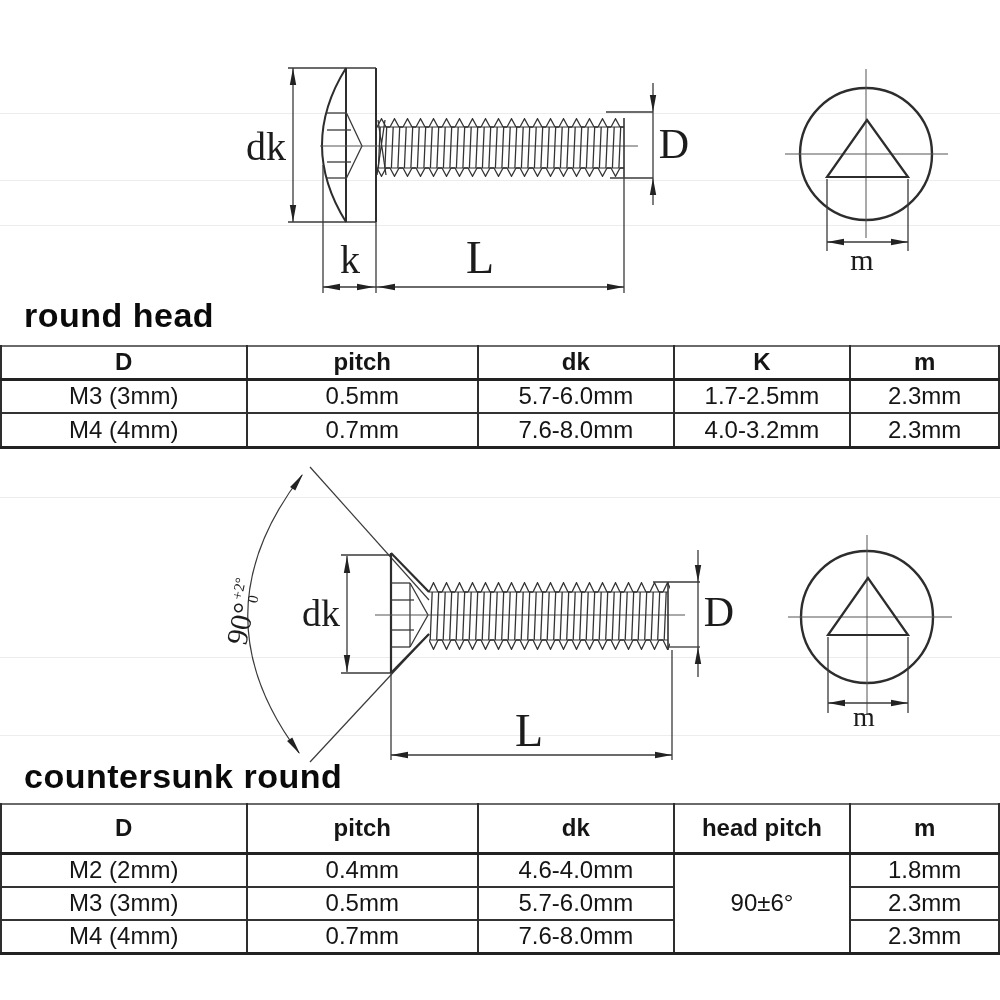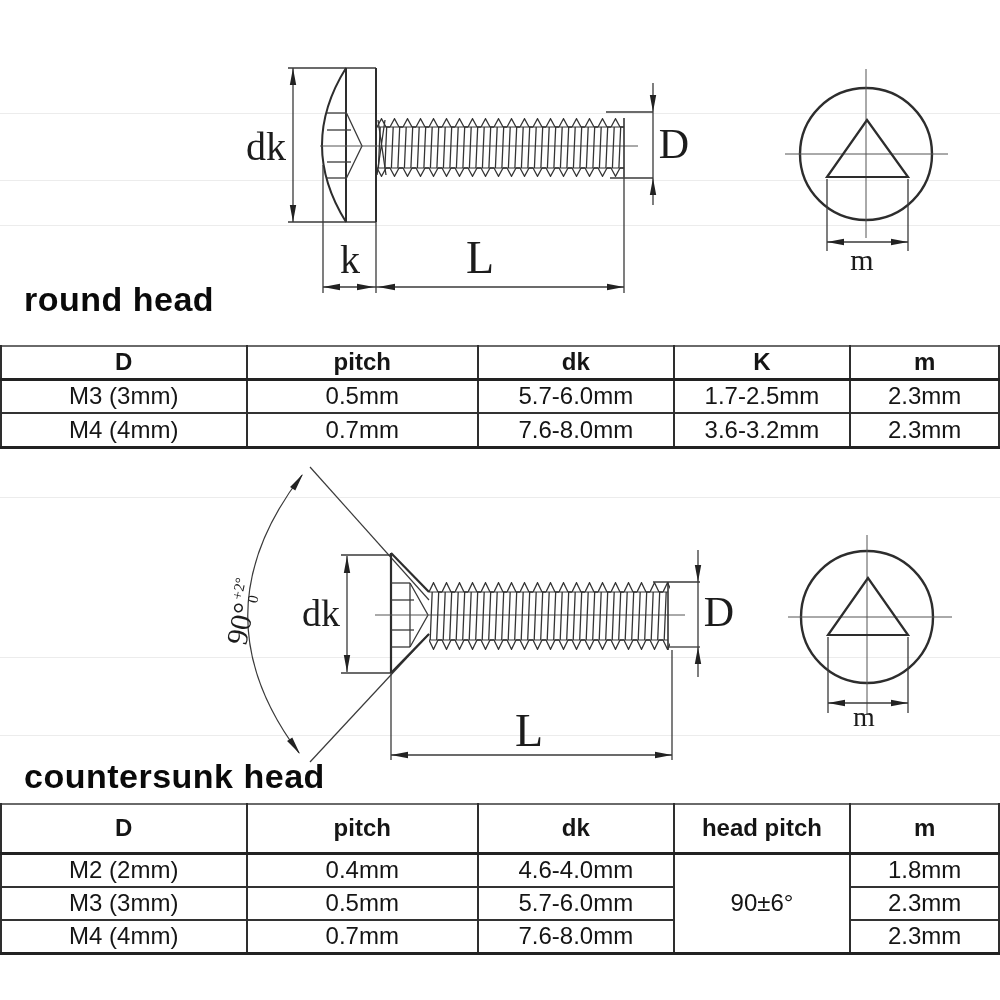--- a/index.html
+++ b/index.html
@@ -125,21 +125,21 @@
   <path d="M827,242 l17,-3.2 l0,6.4 z" fill="#222"></path>
   <path d="M908,242 l-17,-3.2 l0,6.4 z" fill="#222"></path>
 </svg>
 
 <div class="dim-label" style="left:266px;top:147px;font-size:40px">dk</div>
 <div class="dim-label" style="left:350px;top:260px;font-size:40px">k</div>
 <div class="dim-label" style="left:480px;top:258px;font-size:46px">L</div>
 <div class="dim-label" style="left:674px;top:144px;font-size:42px">D</div>
 <div class="dim-label" style="left:862px;top:260px;font-size:30px">m</div>
 
-<div class="section-label" style="left:24px;top:280px">round head</div>
+<div class="section-label" style="left:24px;top:296px">round head</div>
 
 <table class="spec" id="table-round">
   <colgroup>
       <col style="width:24.6%">
       <col style="width:23.2%">
       <col style="width:19.6%">
       <col style="width:17.7%">
       <col style="width:14.9%">
     </colgroup>
   <thead>
@@ -156,21 +156,21 @@
       <td>M3 (3mm)</td>
       <td>0.5mm</td>
       <td>5.7-6.0mm</td>
       <td>1.7-2.5mm</td>
       <td>2.3mm</td>
     </tr>
     <tr>
       <td>M4 (4mm)</td>
       <td>0.7mm</td>
       <td>7.6-8.0mm</td>
-      <td>3.6-3.2mm</td>
+      <td>4.0-3.2mm</td>
       <td>2.3mm</td>
     </tr>
   </tbody>
 </table>
 
 <svg class="draw" style="top:440px" width="1000" height="360" viewBox="0 0 1000 360">
   <defs>
     <pattern id="thrB" x="429" y="142" width="13" height="68" patternUnits="userSpaceOnUse">
       <path d="M0,10 L4.5,0.7 L9,10 M9,10 L13,10 M0,58 L4.5,67.3 L9,58 M9,58 L13,58 M3.2,10 L1.2,58 M9.7,10 L7.7,58" stroke="#333" stroke-width="1.3" fill="none"></path>
     </pattern>
@@ -250,21 +250,21 @@
     <span class="tol">
       <i style="font-style:normal">+2°</i>
       <i style="font-style:normal">0</i>
     </span>
 </div>
 <div class="dim-label" style="left:321px;top:613px;font-size:38px">dk</div>
 <div class="dim-label" style="left:529px;top:731px;font-size:46px">L</div>
 <div class="dim-label" style="left:719px;top:612px;font-size:42px">D</div>
 <div class="dim-label" style="left:864px;top:717px;font-size:28px">m</div>
 
-<div class="section-label" style="left:24px;top:757px">countersunk head</div>
+<div class="section-label" style="left:24px;top:757px">countersunk round</div>
 
 <table class="spec" id="table-countersunk">
   <colgroup>
       <col style="width:24.6%">
       <col style="width:23.2%">
       <col style="width:19.6%">
       <col style="width:17.7%">
       <col style="width:14.9%">
     </colgroup>
   <thead>

